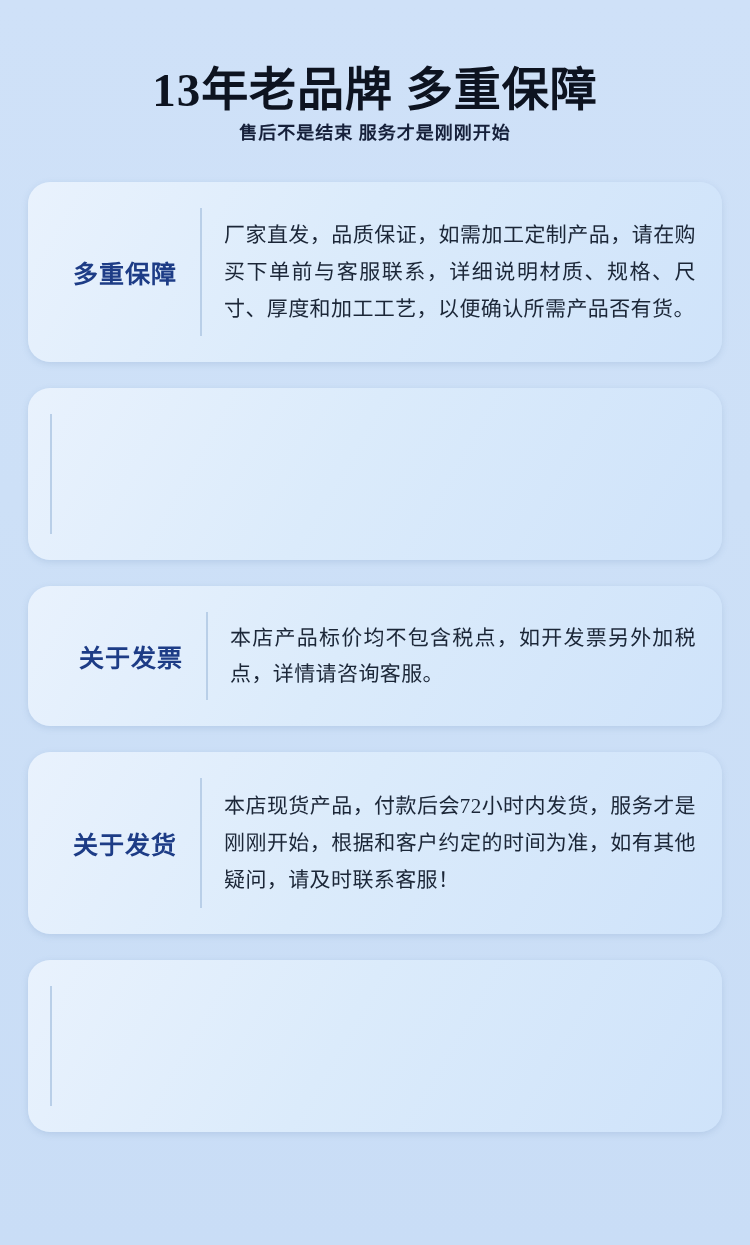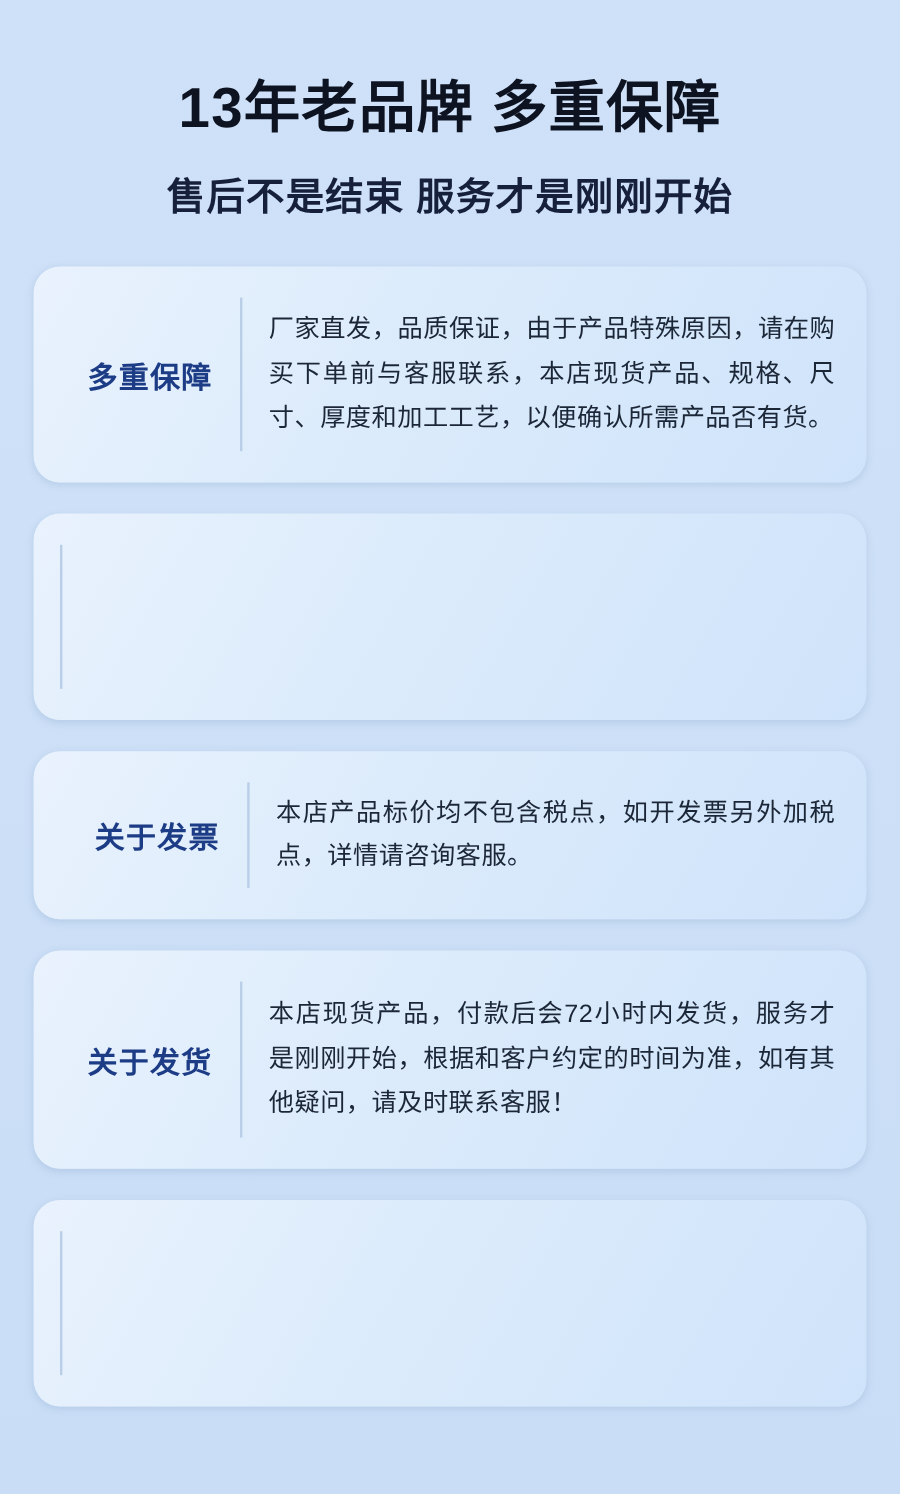--- a/index.html
+++ b/index.html
@@ -13,36 +13,36 @@
     font-family: "Liberation Sans", "DejaVu Sans", sans-serif;
     overflow: hidden;
   }
   .page {
     position: relative;
     width: 750px;
     height: 1245px;
     background: linear-gradient(180deg, #cfe1f8 0%, #cde0f7 40%, #c9ddf6 100%);
     box-sizing: border-box;
     padding: 0 28px;
+    font-family: Liberation Serif, serif;
   }
   .header {
     padding-top: 62px;
     text-align: center;
   }
   .header-title {
     font-size: 47px;
     font-weight: bold;
     color: #0d1320;
     letter-spacing: 1px;
     line-height: 1.2;
     margin: 0;
   }
   .header-sub {
-    margin-top: 20px;
-    font-size: 32px;
+    font-size: 18px;
     font-weight: bold;
     color: #16203a;
     letter-spacing: 1px;
   }
   .cards {
     margin-top: 38px;
   }
   .card {
     position: relative;
     border-radius: 22px;
@@ -92,21 +92,21 @@
   <div class="header">
     <h1 class="header-title">13年老品牌 多重保障</h1>
     <div class="header-sub">售后不是结束 服务才是刚刚开始</div>
   </div>
 
   <div class="cards">
 
     <div class="card card-1">
       <div class="card-label">多重保障</div>
       <div class="divider"></div>
-      <div class="card-text">厂家直发，品质保证，由于产品特殊原因，请在购买下单前与客服联系，本店现货产品、规格、尺寸、厚度和加工工艺，以便确认所需产品否有货。</div>
+      <div class="card-text">厂家直发，品质保证，如需加工定制产品，请在购买下单前与客服联系，详细说明材质、规格、尺寸、厚度和加工工艺，以便确认所需产品否有货。</div>
     </div>
 
     <div class="card card-2">
       <div class="divider"></div>
     </div>
 
     <div class="card card-3">
       <div class="card-label">关于发票</div>
       <div class="divider"></div>
       <div class="card-text">本店产品标价均不包含税点，如开发票另外加税点，详情请咨询客服。</div>

